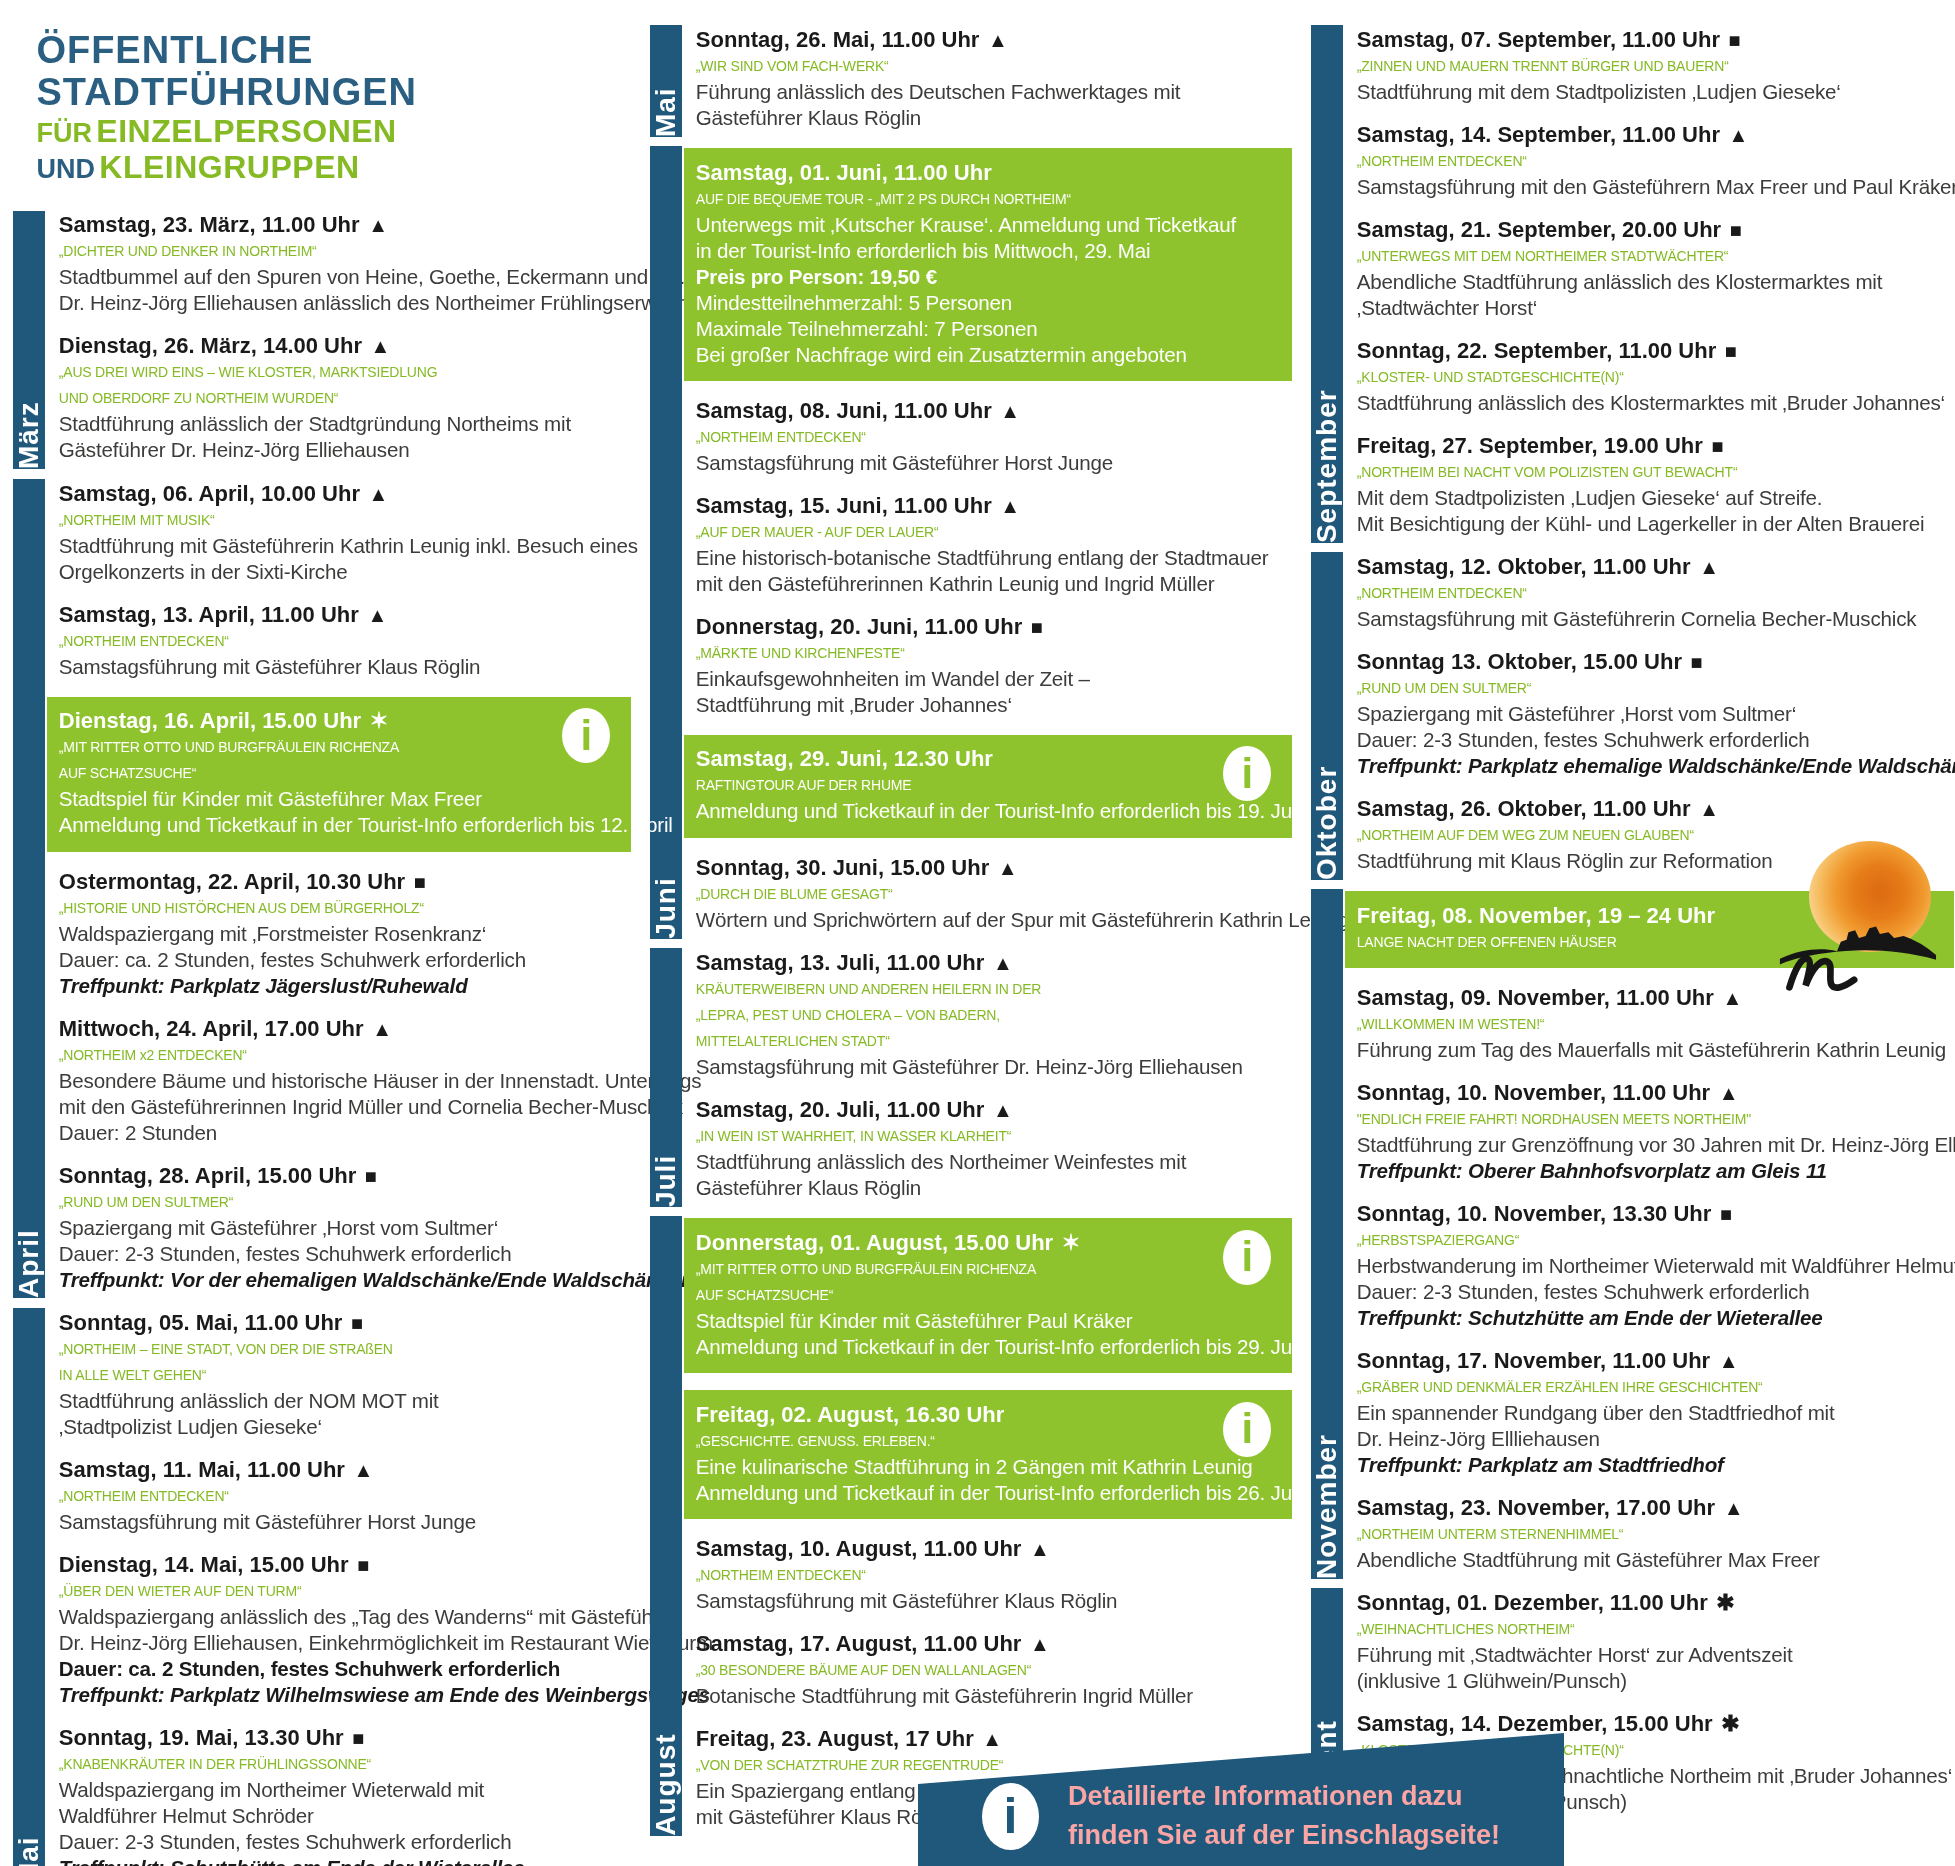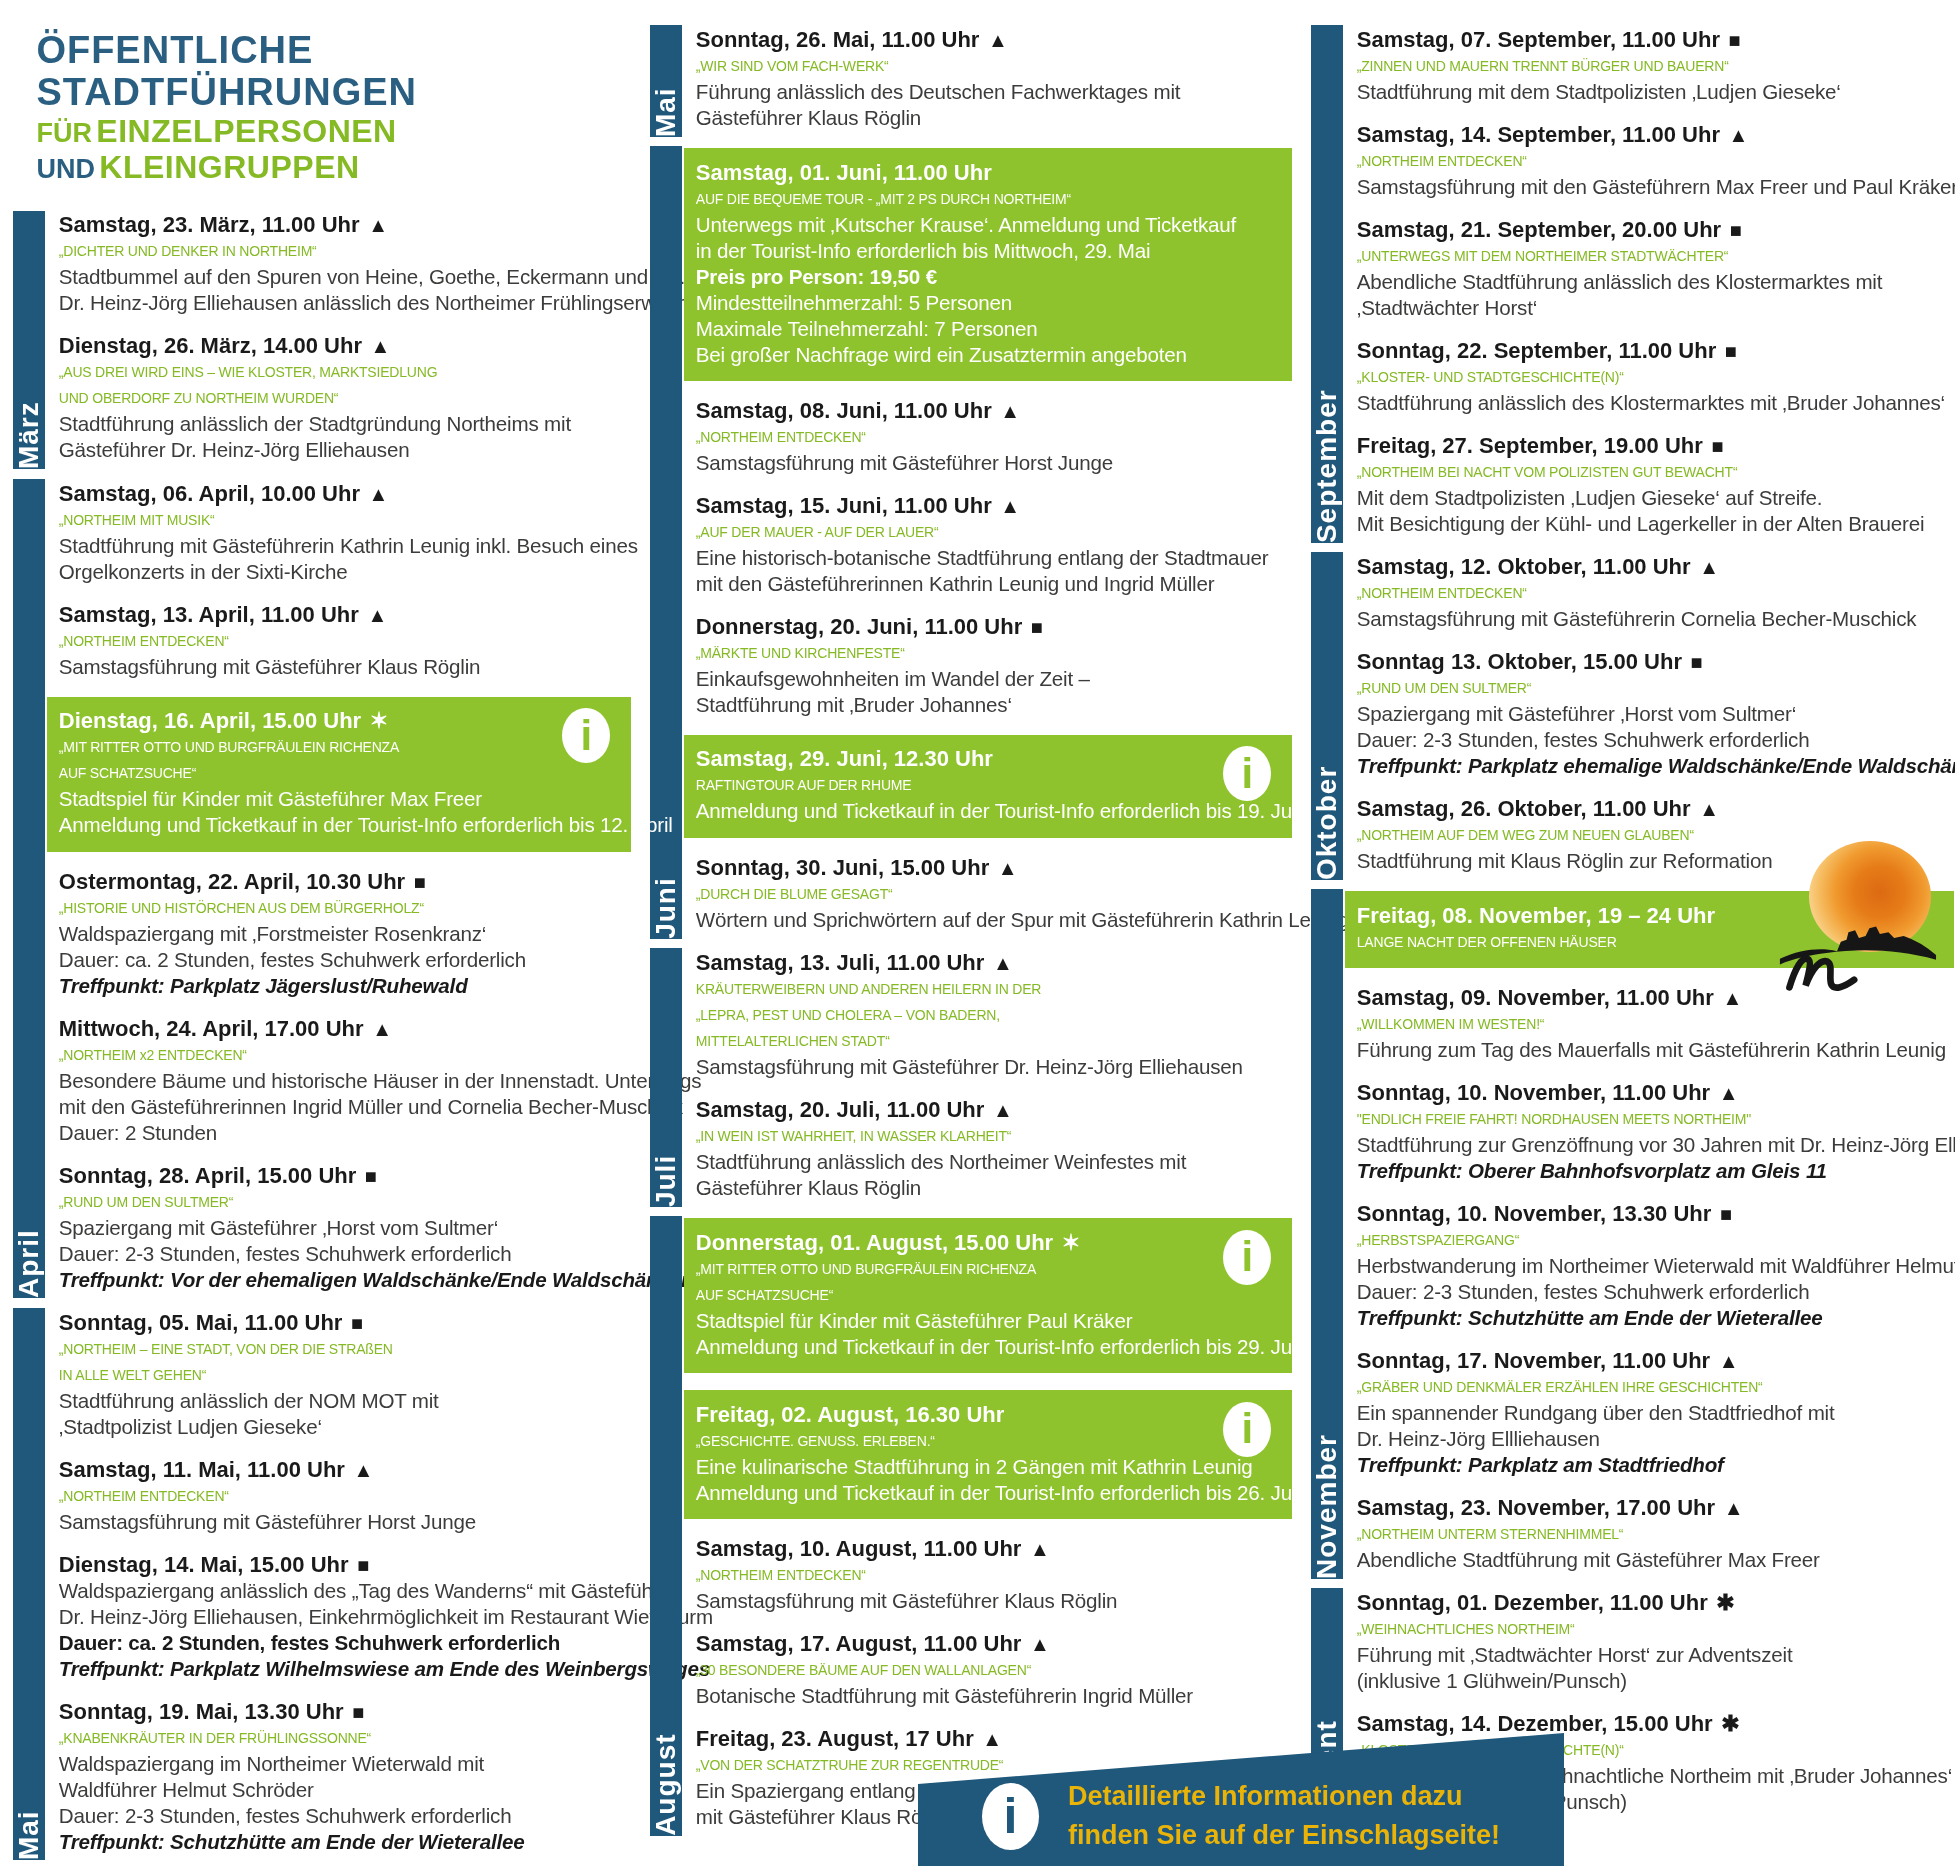--- a/index.html
+++ b/index.html
@@ -69,21 +69,21 @@
   .footer-banner{
     position:absolute;right:0;bottom:0;width:646px;height:134px;background:var(--blue);
     clip-path:polygon(0 38%, 100% 0, 100% 100%, 0 100%);
     display:flex;align-items:center;justify-content:center;gap:29px;padding-top:32.5px;
   }
   .footer-icon{
     width:57px;height:67px;background:#fff;border-radius:50%;flex:0 0 57px;
     display:flex;align-items:center;justify-content:center;
   }
   .footer-icon span{color:var(--blue);font-weight:bold;font-size:50px;line-height:1;}
-  .footer-text{color:#eab308;font-size:27px;font-weight:bold;line-height:1.45;}
+  .footer-text{color:#fca5a5;font-size:27px;font-weight:bold;line-height:1.45;}
 </style>
 </head>
 <body>
 
 <div class="page">
   <div class="columns">
 
     <div class="col">
       <header class="title-block">
         <div class="title-line1">ÖFFENTLICHE STADTFÜHRUNGEN</div>
@@ -178,20 +178,21 @@
                 <div class="line n">Stadtführung anlässlich der NOM MOT mit</div>
                 <div class="line n">‚Stadtpolizist Ludjen Gieseke‘</div>
               </article>
               <article class="event">
                 <div class="date-line"><span>Samstag, 11. Mai, 11.00 Uhr</span><span class="sym">▲</span></div>
                 <div class="etitle">„NORTHEIM ENTDECKEN“</div>
                 <div class="line n">Samstagsführung mit Gästeführer Horst Junge</div>
               </article>
               <article class="event">
                 <div class="date-line"><span>Dienstag, 14. Mai, 15.00 Uhr</span><span class="sym">■</span></div>
+                <div class="etitle">„ÜBER DEN WIETER AUF DEN TURM“</div>
                 <div class="line n">Waldspaziergang anlässlich des „Tag des Wanderns“ mit Gästeführer</div>
                 <div class="line n">Dr. Heinz-Jörg Elliehausen, Einkehrmöglichkeit im Restaurant Wieterturm</div>
                 <div class="line b">Dauer: ca. 2 Stunden, festes Schuhwerk erforderlich</div>
                 <div class="line bi">Treffpunkt: Parkplatz Wilhelmswiese am Ende des Weinbergsweges</div>
               </article>
               <article class="event">
                 <div class="date-line"><span>Sonntag, 19. Mai, 13.30 Uhr</span><span class="sym">■</span></div>
                 <div class="etitle">„KNABENKRÄUTER IN DER FRÜHLINGSSONNE“</div>
                 <div class="line n">Waldspaziergang im Northeimer Wieterwald mit</div>
                 <div class="line n">Waldführer Helmut Schröder</div>

